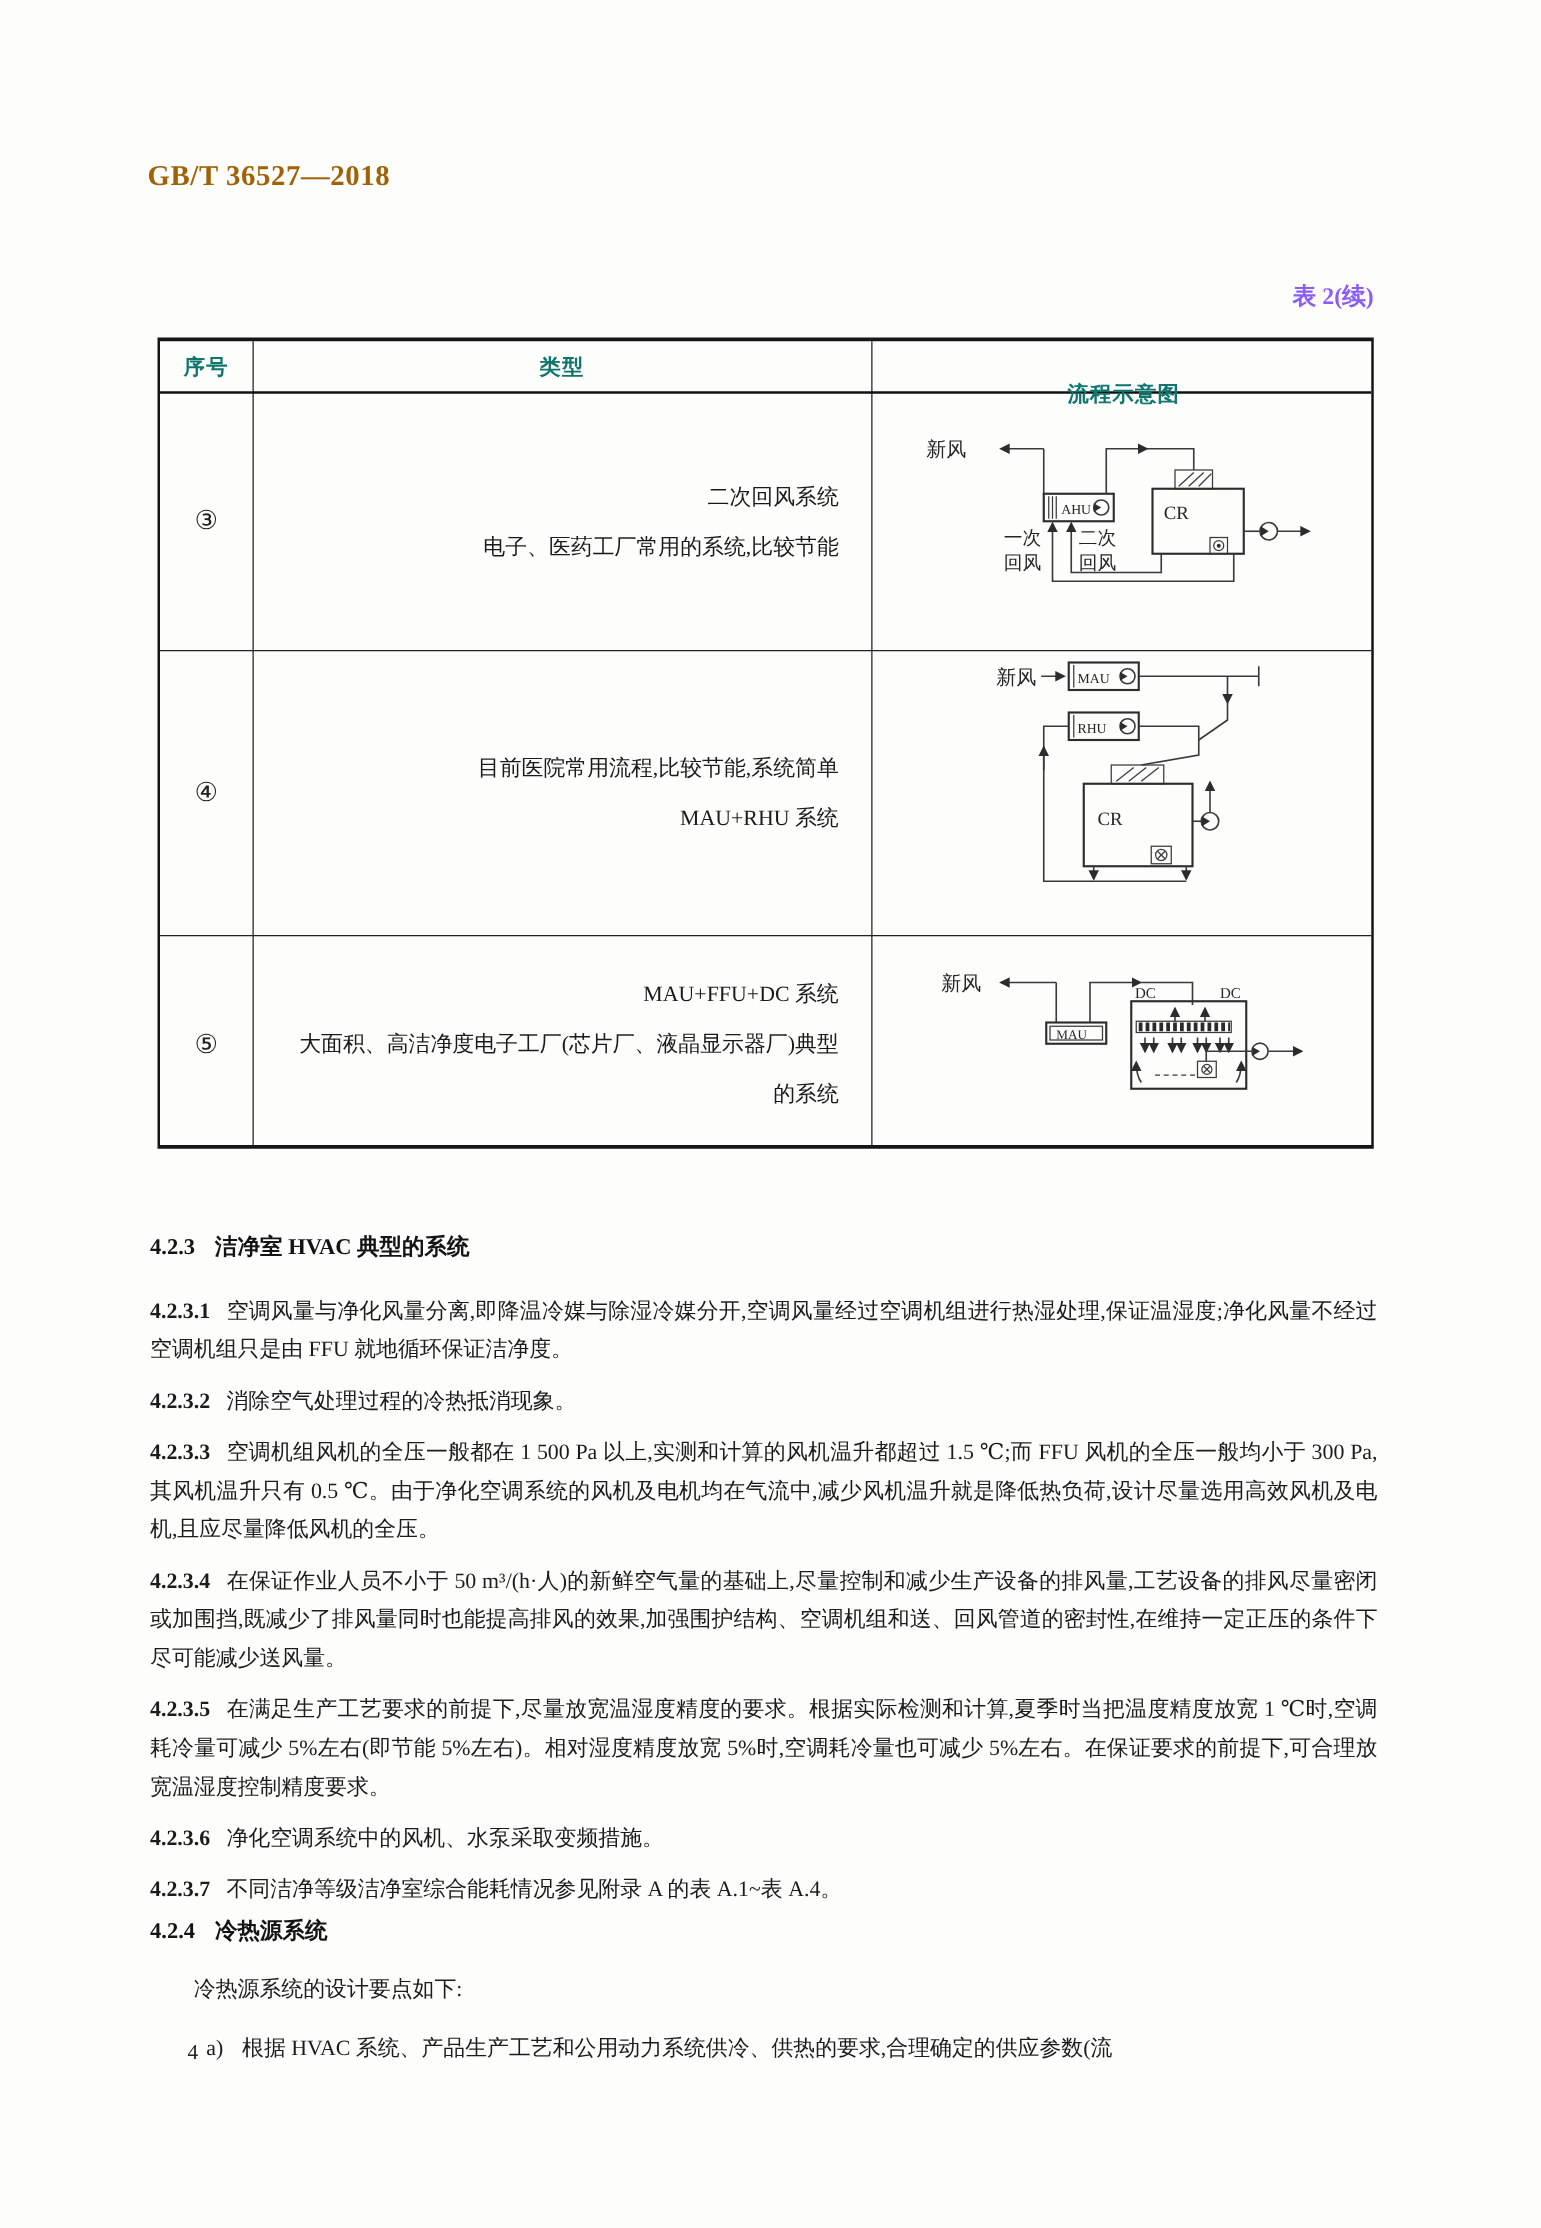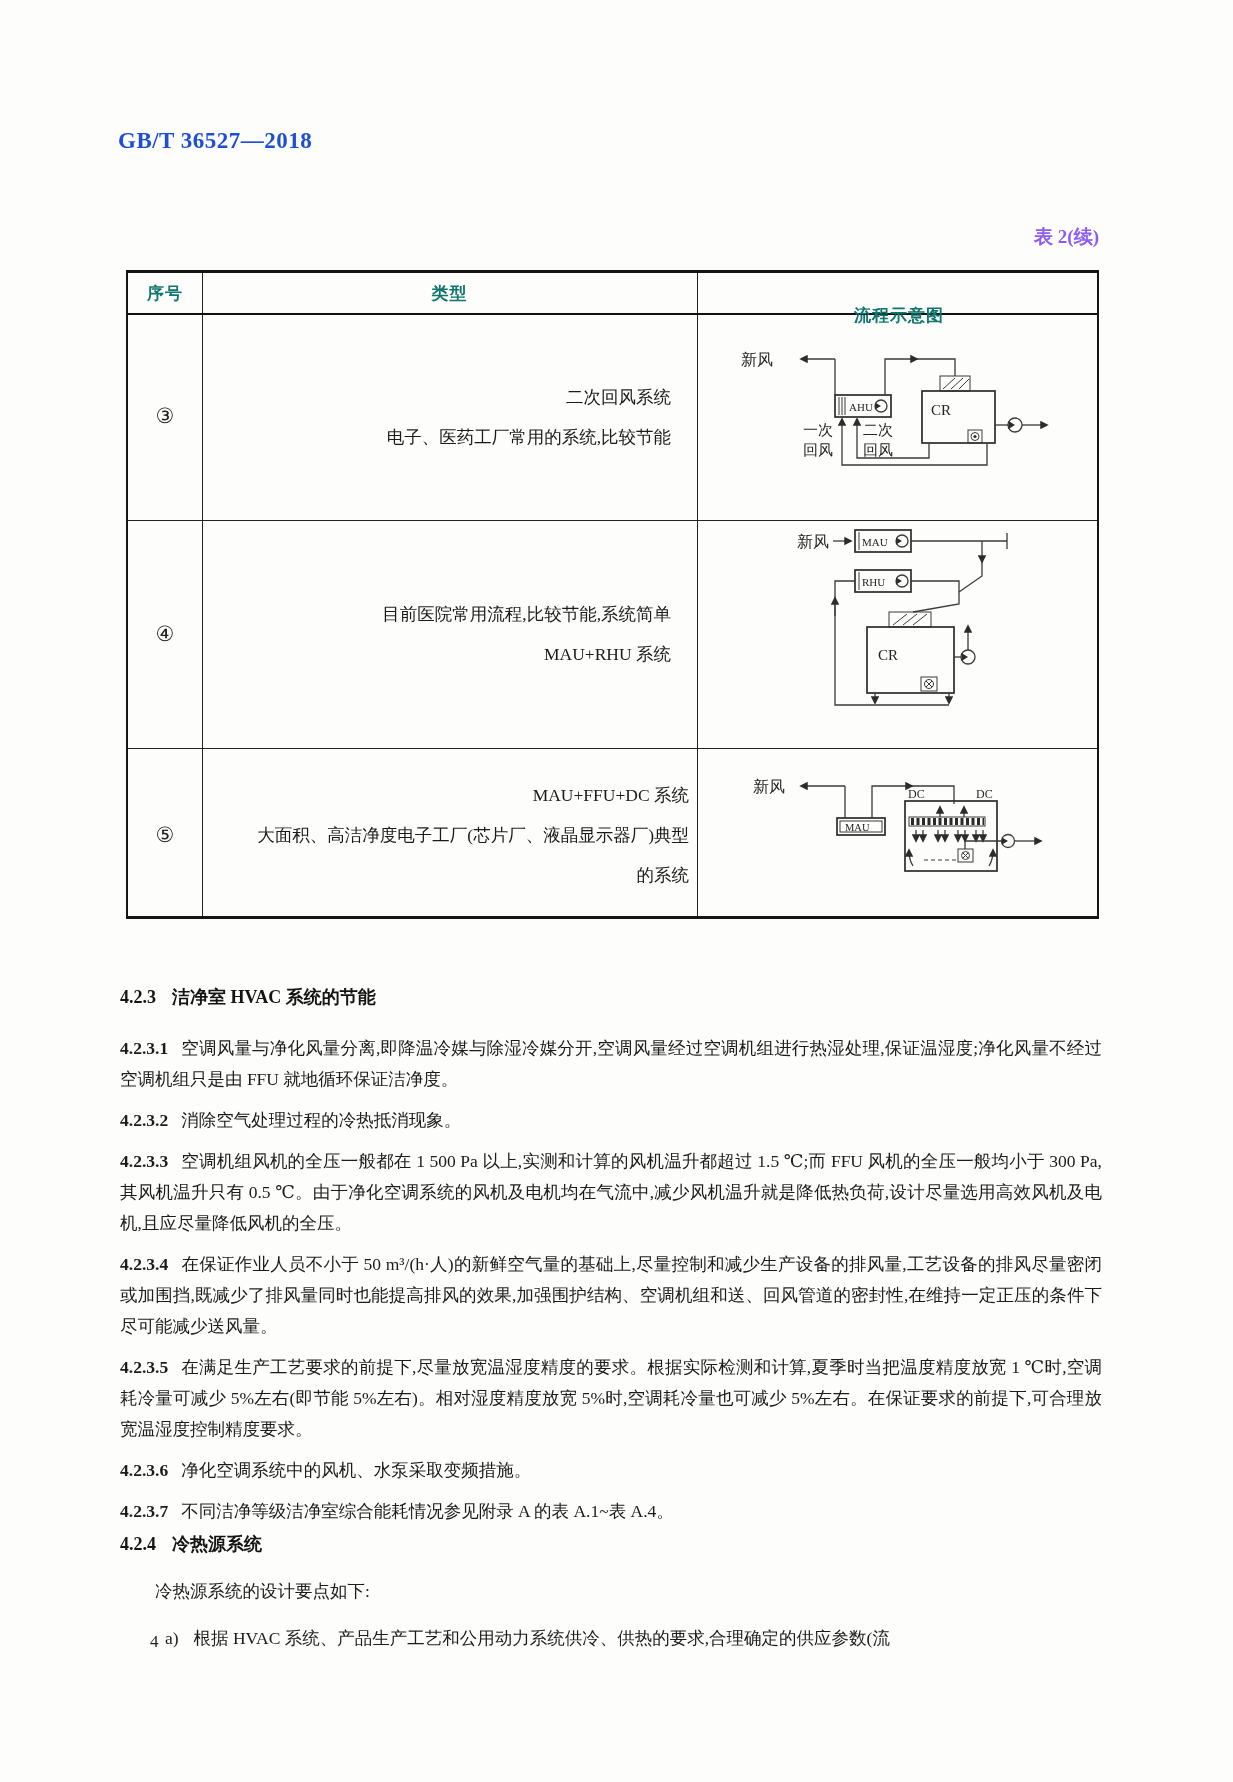--- a/index.html
+++ b/index.html
@@ -7,21 +7,21 @@
     width:1233px;height:1782px;position:relative;
     background:#fdfdfc;color:#1c1c1c;
     font-family:"Liberation Serif","DejaVu Serif",serif;
     overflow:hidden;
   }
   .abs{position:absolute;}
   
   .doc-header{
     left:118px;top:128px;
     font-family:"Liberation Serif","DejaVu Serif",serif;
-    font-weight:bold;font-size:23px;letter-spacing:.5px;color:#1d4ed8;
+    font-weight:bold;font-size:23px;letter-spacing:.5px;color:#a16207;
   }
   
   .table-title{
     left:126px;top:224px;width:973px;text-align:right;
     font-weight:bold;font-size:19px;color:#8b5cf6;
   }
   
   .tbl{
     left:126px;top:270px;width:973px;height:649px;
     border:2px solid #161616;border-top-width:3px;border-bottom-width:3px;
@@ -181,21 +181,21 @@
       <polygon class="fanwedge" points="271,137 264.5,133 264.5,141"></polygon>
     </g>
     <line class="ln" x1="271" y1="130" x2="271" y2="106" marker-end="url(#a4)"></line>
     <line class="ln" x1="178" y1="173" x2="178" y2="183" marker-end="url(#a4)"></line>
     <line class="ln" x1="252" y1="173" x2="252" y2="183" marker-end="url(#a4)"></line>
     <polyline class="ln" points="252,185 138,185 138,61 158,61"></polyline>
     <line class="ln" x1="138" y1="96" x2="138" y2="78" marker-end="url(#a4)"></line>
   </svg>
 
   <div class="cell seq" style="left:0;top:475px;width:74px;height:174px;">⑤</div>
-  <div class="cell type" style="left:92px;top:475px;width:495px;height:174px;">
+  <div class="cell type" style="left:74px;top:475px;width:495px;height:174px;">
     <div class="t-line">MAU+FFU+DC 系统</div>
     <div class="t-line">大面积、高洁净度电子工厂(芯片厂、液晶显示器厂)典型的系统</div>
   </div>
   <svg class="cell" style="left:569px;top:475px;" width="404" height="174" viewBox="0 0 404 174">
     <defs>
       <marker id="a5" viewBox="0 0 10 10" refX="8" refY="5" markerWidth="6.5" markerHeight="6.5" orient="auto">
         <path d="M0,0 L10,5 L0,10 z" fill="#2c2c2c"></path>
       </marker>
     </defs>
     <text x="56" y="44" font-size="16">新风</text>
@@ -239,21 +239,21 @@
     <polyline class="ln" points="268,101 268,93 304,93"></polyline>
     <g>
       <circle class="ln" cx="311" cy="93" r="6.5"></circle>
       <polygon class="fanwedge" points="311,93 305,89.5 305,96.5"></polygon>
     </g>
     <line class="ln" x1="318" y1="93" x2="344" y2="93" marker-end="url(#a5)"></line>
   </svg>
 </div>
 
 <div class="abs content">
-  <h3 class="clause-h"><span class="num">4.2.3</span><span>洁净室 HVAC 系统的节能</span></h3>
+  <h3 class="clause-h"><span class="num">4.2.3</span><span>洁净室 HVAC 典型的系统</span></h3>
 
   <p class="clause"><span class="num">4.2.3.1</span><span>空调风量与净化风量分离,即降温冷媒与除湿冷媒分开,空调风量经过空调机组进行热湿处理,保证温湿度;净化风量不经过空调机组只是由 FFU 就地循环保证洁净度。</span></p>
   <p class="clause"><span class="num">4.2.3.2</span><span>消除空气处理过程的冷热抵消现象。</span></p>
   <p class="clause"><span class="num">4.2.3.3</span><span>空调机组风机的全压一般都在 1 500 Pa 以上,实测和计算的风机温升都超过 1.5 ℃;而 FFU 风机的全压一般均小于 300 Pa,其风机温升只有 0.5 ℃。由于净化空调系统的风机及电机均在气流中,减少风机温升就是降低热负荷,设计尽量选用高效风机及电机,且应尽量降低风机的全压。</span></p>
   <p class="clause"><span class="num">4.2.3.4</span><span>在保证作业人员不小于 50 m³/(h·人)的新鲜空气量的基础上,尽量控制和减少生产设备的排风量,工艺设备的排风尽量密闭或加围挡,既减少了排风量同时也能提高排风的效果,加强围护结构、空调机组和送、回风管道的密封性,在维持一定正压的条件下尽可能减少送风量。</span></p>
   <p class="clause"><span class="num">4.2.3.5</span><span>在满足生产工艺要求的前提下,尽量放宽温湿度精度的要求。根据实际检测和计算,夏季时当把温度精度放宽 1 ℃时,空调耗冷量可减少 5%左右(即节能 5%左右)。相对湿度精度放宽 5%时,空调耗冷量也可减少 5%左右。在保证要求的前提下,可合理放宽温湿度控制精度要求。</span></p>
   <p class="clause"><span class="num">4.2.3.6</span><span>净化空调系统中的风机、水泵采取变频措施。</span></p>
   <p class="clause"><span class="num">4.2.3.7</span><span>不同洁净等级洁净室综合能耗情况参见附录 A 的表 A.1~表 A.4。</span></p>
 </div>
 

